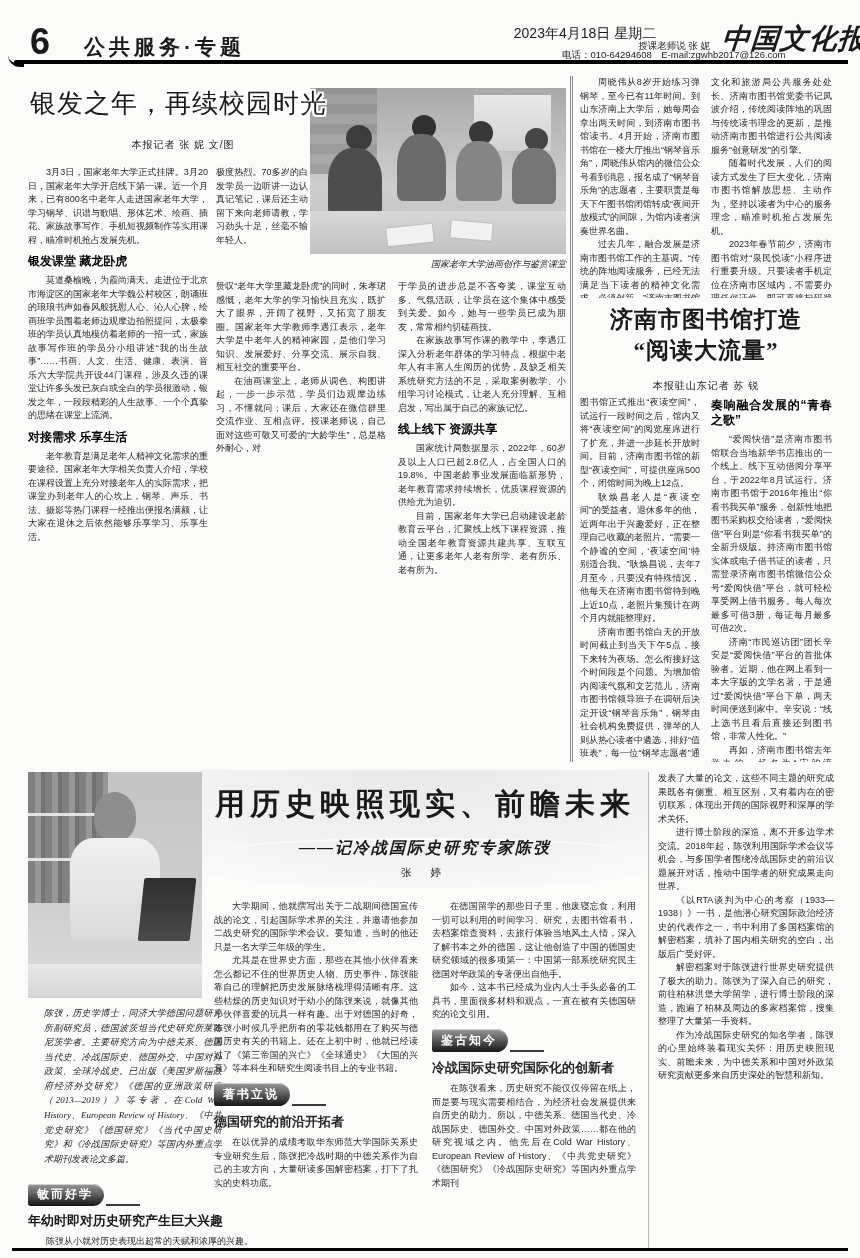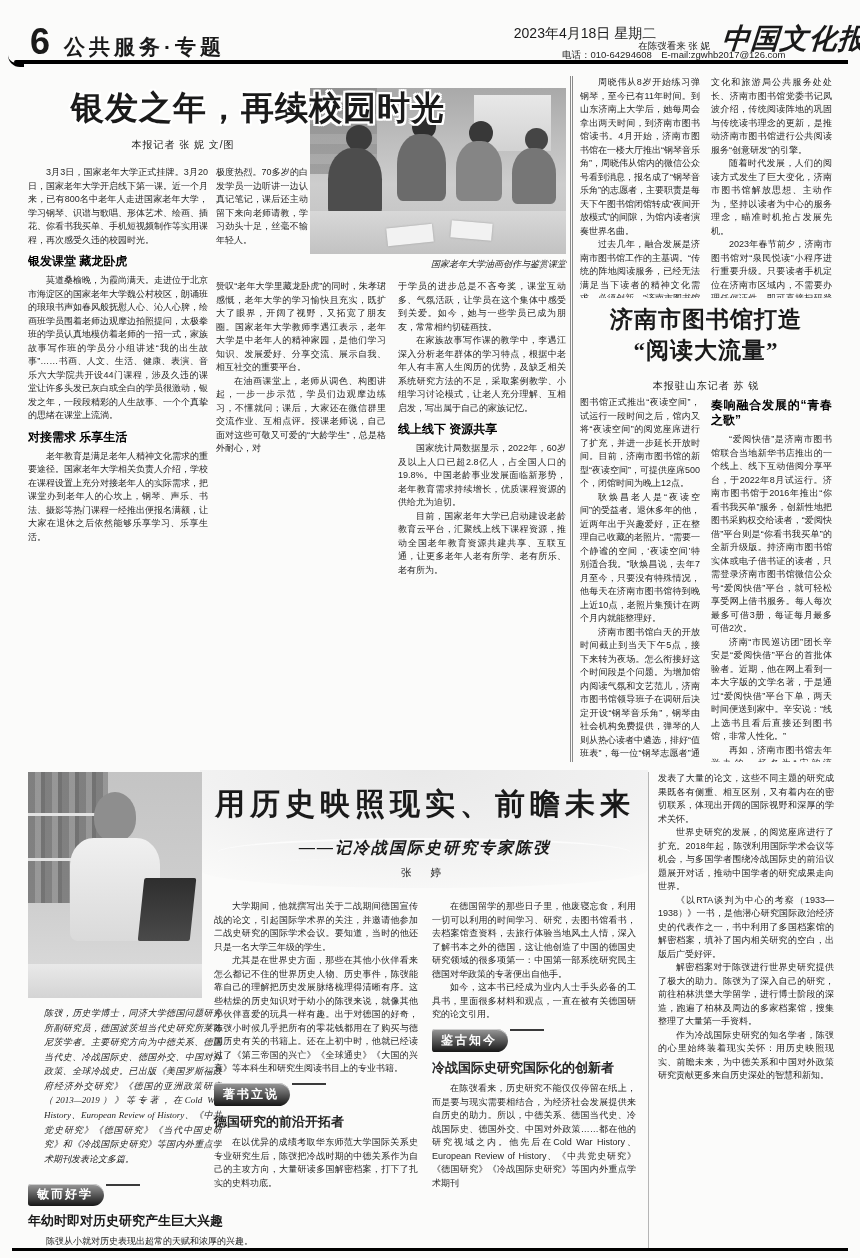--- a/index.html
+++ b/index.html
@@ -30,24 +30,23 @@
   
   .bodytext { font-size:9px; line-height:1.5; text-align:justify; color:#262626; overflow:hidden; }
   .bodytext p { text-indent:2em; }
   .bodytext p.noindent { text-indent:0; }
   .subhead { font-weight:900; font-size:12px; color:#000000; margin:7px 0 5px; text-indent:0; line-height:1.25;}
   .vrule-double { border-left:3px double #8a8a8a; }
   .vrule { border-left:1px solid #b5b5b5; }
 
   
   .lead-title {
-    font-size:33px; font-weight:700; white-space:nowrap; letter-spacing:1px; z-index:6;
+    font-size:26px; font-weight:400; white-space:nowrap; letter-spacing:1px; z-index:6;
     text-shadow:-2px 0 0 #fff, 2px 0 0 #fff, 0 -2px 0 #fff, 0 2px 0 #fff,
                 -2px -2px 0 #fff, 2px 2px 0 #fff, 2px -2px 0 #fff, -2px 2px 0 #fff;
-    margin-left:41px;
   }
   .lead-byline { font-size:10px; text-align:center; letter-spacing:1px; }
   .photo-caption { font-family:"Liberation Serif", serif; font-style:italic;
     font-size:9px; text-align:right; color:#222; }
 
   
   .photo1 { background:linear-gradient(180deg,#a9a9a9 0%,#bdbdbd 30%,#cdcdcd 58%,#bfbfbf 100%); overflow:hidden; z-index:1;}
   .photo1 .win { position:absolute; right:6%; top:4%; width:30%; height:34%; background:linear-gradient(180deg,#e8e8e8,#d2d2d2); }
   .photo1 .shelf { position:absolute; left:0; top:0; width:26%; height:52%;
     background:repeating-linear-gradient(0deg,#7d7d7d 0 10px,#939393 10px 20px); opacity:.55;}
@@ -69,21 +68,21 @@
   .feat-banner::before { content:""; position:absolute; left:4%; top:58%; width:92%; height:26px;
     border-top:2px solid #fdfdfd; border-radius:50%; opacity:.9; }
   .feat-banner::after { content:""; position:absolute; left:10%; top:74%; width:80%; height:20px;
     border-top:1.5px solid #f6f6f6; border-radius:50%; }
   .feat-title { font-size:30px; font-weight:900; text-align:center; letter-spacing:5px; z-index:3;}
   .feat-subtitle { font-family:"Liberation Serif", serif; font-weight:bold; font-style:italic;
     font-size:16px; text-align:center; letter-spacing:2px; z-index:3;}
   .feat-author { font-size:10.5px; text-align:center; letter-spacing:8px; z-index:3;}
   .bio { font-family:"Liberation Serif", serif; font-style:italic; font-size:9px;
     line-height:1.62; text-align:justify; color:#222; overflow:hidden;margin-left:16px;}
-  .tagrow { display:flex; align-items:flex-start; }
+  .tagrow { display:flex; align-items:flex-end; }
   .ribbon { display:inline-block; background:linear-gradient(180deg,#9a9a9a,#161616);
     color:#fff; font-size:12px; font-weight:bold; letter-spacing:2px;
     padding:2px 11px 3px 9px; border-radius:3px 12px 12px 3px;
     box-shadow:inset 0 1px 0 #cfcfcf; }
   .tagline { width:34px; height:2px; background:#3a3a3a; margin-left:2px; }
   .feat-subhead { font-weight:900; font-size:13px; margin:6px 0 5px; }
 
   
   .photo2 { background:linear-gradient(180deg,#c4c4c4 0%,#cecece 55%,#dcdcdc 100%); overflow:hidden; }
   .photo2 .books { position:absolute; left:0; top:0; width:46%; height:58%;
@@ -100,25 +99,25 @@
     background:linear-gradient(180deg,#e9e9e9,#d4d4d4); }
 
   .bottom-rule { background:#000; height:3px; }
 </style>
 </head>
 <body>
 
 <div class="abs" style="left:30px; top:24px;">
   <span class="page-num">6</span>
 </div>
-<div class="abs section-name" style="left:64px; top:33px;">公共服务·专题</div>
+<div class="abs section-name" style="left:84px; top:33px;">公共服务·专题</div>
 <div class="abs header-rule" style="left:14px; top:60px; width:834px;"></div>
 
 <div class="abs date-line" style="left:460px; top:25px; width:250px;">2023年4月18日 星期二</div>
-<div class="abs editor-line" style="left:460px; top:37px; width:250px;">在陈弢看来 张 妮</div>
+<div class="abs editor-line" style="left:460px; top:37px; width:250px;">授课老师说 张 妮</div>
 <div class="abs contact-line" style="left:562px; top:49px;">电话：010-64294608　E-mail:zgwhb2017@126.com</div>
 <div class="abs masthead" style="left:722px; top:20px;">中国文化报</div>
 
 <div class="abs" style="left:28px; top:74px; width:538px; height:690px;">
 
   <div class="abs lead-title" style="left:2px; top:12px;">银发之年，再续校园时光</div>
   <div class="abs lead-byline" style="left:45px; top:64px; width:220px;">本报记者 张 妮 文/图</div>
 
   <div class="abs photo1" style="left:282px; top:14px; width:256px; height:166px;">
     <div class="shelf"></div>
@@ -131,21 +130,21 @@
     <div class="fig" style="left:57%; top:32%; width:18%; height:36%; background:#858585;"></div>
     <div class="head" style="left:84%; top:24%; width:23px; height:23px; background:#454545;"></div>
     <div class="fig" style="left:79%; top:36%; width:17%; height:34%; background:#767676;"></div>
     <div class="table"></div>
     <div class="paper" style="left:30%; bottom:6%; width:18%; height:11%;"></div>
     <div class="paper" style="left:55%; bottom:9%; width:16%; height:10%; transform:rotate(5deg);"></div>
   </div>
   <div class="abs photo-caption" style="left:282px; top:184px; width:256px;">国家老年大学油画创作与鉴赏课堂</div>
 
   <div class="abs bodytext" style="left:0; top:92px; width:180px; height:596px;">
-    <p>3月3日，国家老年大学正式挂牌。3月20日，国家老年大学开启线下第一课。近一个月来，已有800名中老年人走进国家老年大学，学习钢琴、识谱与歌唱、形体艺术、绘画、插花、你看书我买单、手机短视频制作等实用课程，再次感受久违的校园时光。</p>
+    <p>3月3日，国家老年大学正式挂牌。3月20日，国家老年大学开启线下第一课。近一个月来，已有800名中老年人走进国家老年大学，学习钢琴、识谱与歌唱、形体艺术、绘画、插花、家族故事写作、手机短视频制作等实用课程，瞄准时机抢占发展先机。</p>
     <div class="subhead">银发课堂 藏龙卧虎</div>
     <p>莫道桑榆晚，为霞尚满天。走进位于北京市海淀区的国家老年大学魏公村校区，朗诵班的琅琅书声如春风般抚慰人心、沁人心脾，绘画班学员围着老师边观摩边拍照提问，太极拳班的学员认真地模仿着老师的一招一式，家族故事写作班的学员分小组讲述“我的出生故事”……书画、人文、生活、健康、表演、音乐六大学院共开设44门课程，涉及久违的课堂让许多头发已灰白或全白的学员很激动，银发之年，一段段精彩的人生故事、一个个真挚的思绪在课堂上流淌。</p>
     <div class="subhead">对接需求 乐享生活</div>
     <p>老年教育是满足老年人精神文化需求的重要途径。国家老年大学相关负责人介绍，学校在课程设置上充分对接老年人的实际需求，把课堂办到老年人的心坎上，钢琴、声乐、书法、摄影等热门课程一经推出便报名满额，让大家在退休之后依然能够乐享学习、乐享生活。</p>
   </div>
 
   <div class="abs bodytext" style="left:188px; top:92px; width:92px; height:108px;">
     <p class="noindent">极度热烈。70多岁的白发学员一边听讲一边认真记笔记，课后还主动留下来向老师请教，学习劲头十足，丝毫不输年轻人。</p>
   </div>
 
@@ -250,20 +249,20 @@
       <span class="tagline"></span>
     </div>
     <div class="feat-subhead">冷战国际史研究国际化的创新者</div>
     <p>在陈弢看来，历史研究不能仅仅停留在纸上，而是要与现实需要相结合，为经济社会发展提供来自历史的助力。所以，中德关系、德国当代史、冷战国际史、德国外交、中国对外政策……都在他的研究视域之内。他先后在Cold War History、European Review of History、《中共党史研究》《德国研究》《冷战国际史研究》等国内外重点学术期刊</p>
   </div>
 
   <div class="abs vrule" style="left:648px; top:6px; height:476px;"></div>
 
   <div class="abs bodytext" style="left:658px; top:6px; width:176px; height:476px;">
     <p class="noindent">发表了大量的论文，这些不同主题的研究成果既各有侧重、相互区别，又有着内在的密切联系，体现出开阔的国际视野和深厚的学术关怀。</p>
-    <p>世界史研究的发展，的阅览座席进行了扩充。2018年起，陈弢利用国际学术会议等机会，与多国学者围绕冷战国际史的前沿议题展开对话，推动中国学者的研究成果走向世界。</p>
+    <p>进行博士阶段的深造，离不开多边学术交流。2018年起，陈弢利用国际学术会议等机会，与多国学者围绕冷战国际史的前沿议题展开对话，推动中国学者的研究成果走向世界。</p>
     <p>《以RTA谈判为中心的考察（1933—1938）》一书，是他潜心研究国际政治经济史的代表作之一，书中利用了多国档案馆的解密档案，填补了国内相关研究的空白，出版后广受好评。</p>
     <p>解密档案对于陈弢进行世界史研究提供了极大的助力。陈弢为了深入自己的研究，前往柏林洪堡大学留学，进行博士阶段的深造，跑遍了柏林及周边的多家档案馆，搜集整理了大量第一手资料。</p>
     <p>作为冷战国际史研究的知名学者，陈弢的心里始终装着现实关怀：用历史映照现实、前瞻未来，为中德关系和中国对外政策研究贡献更多来自历史深处的智慧和新知。</p>
   </div>
 </div>
 
 <div class="abs bottom-rule" style="left:12px; top:1248px; width:836px;"></div>
 
 </body></html>

